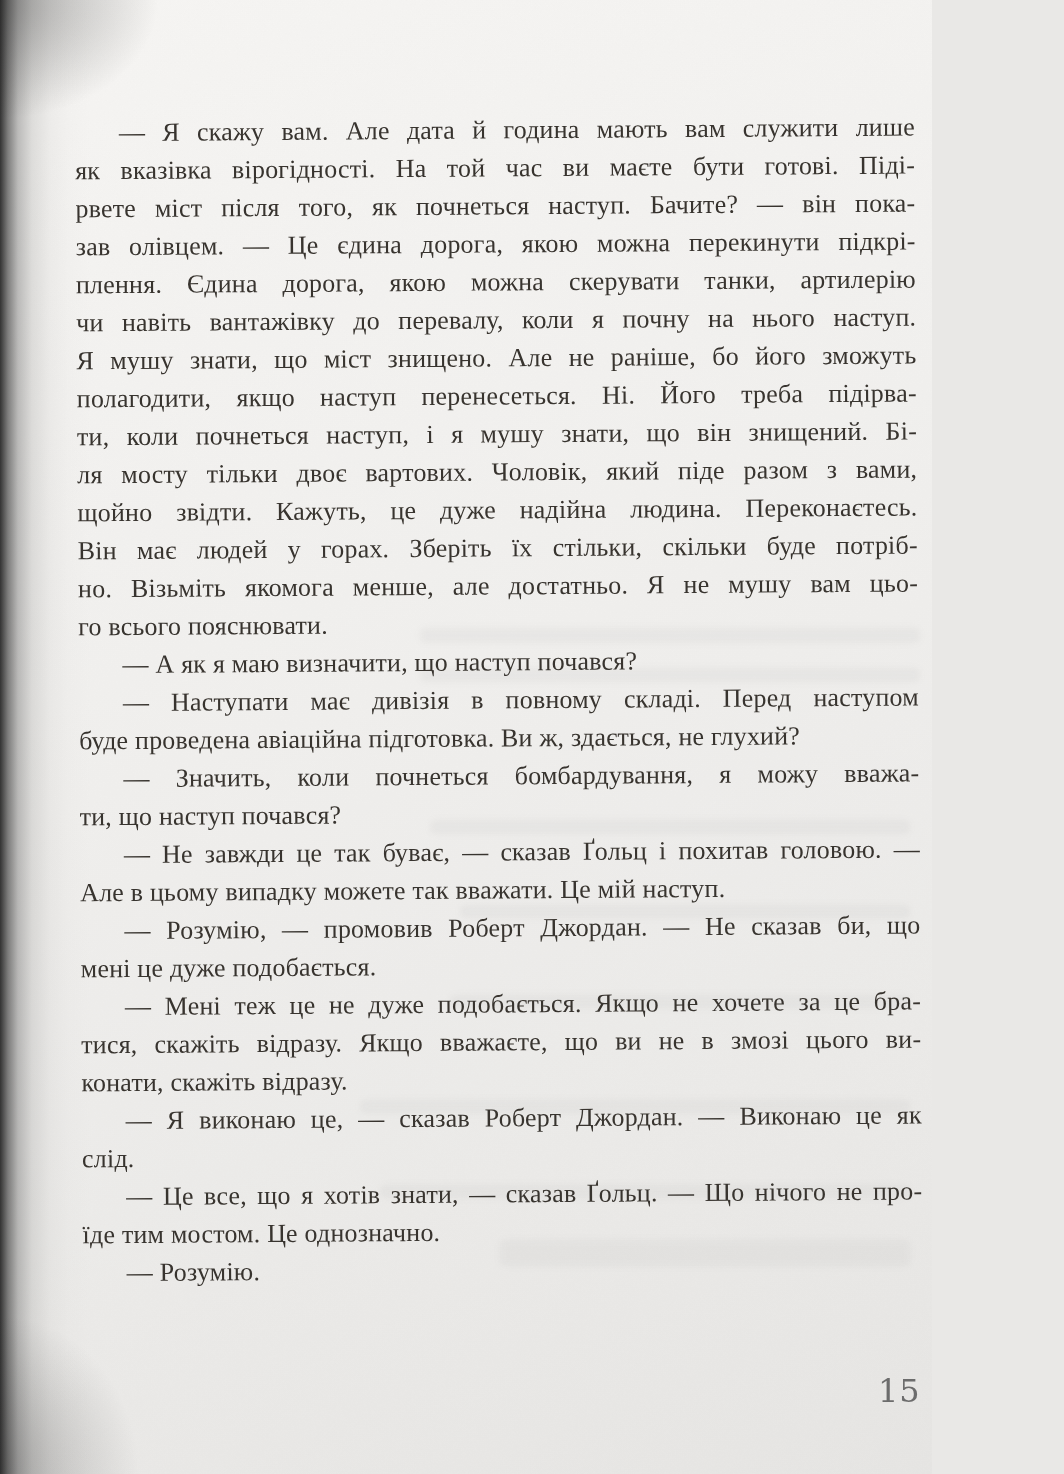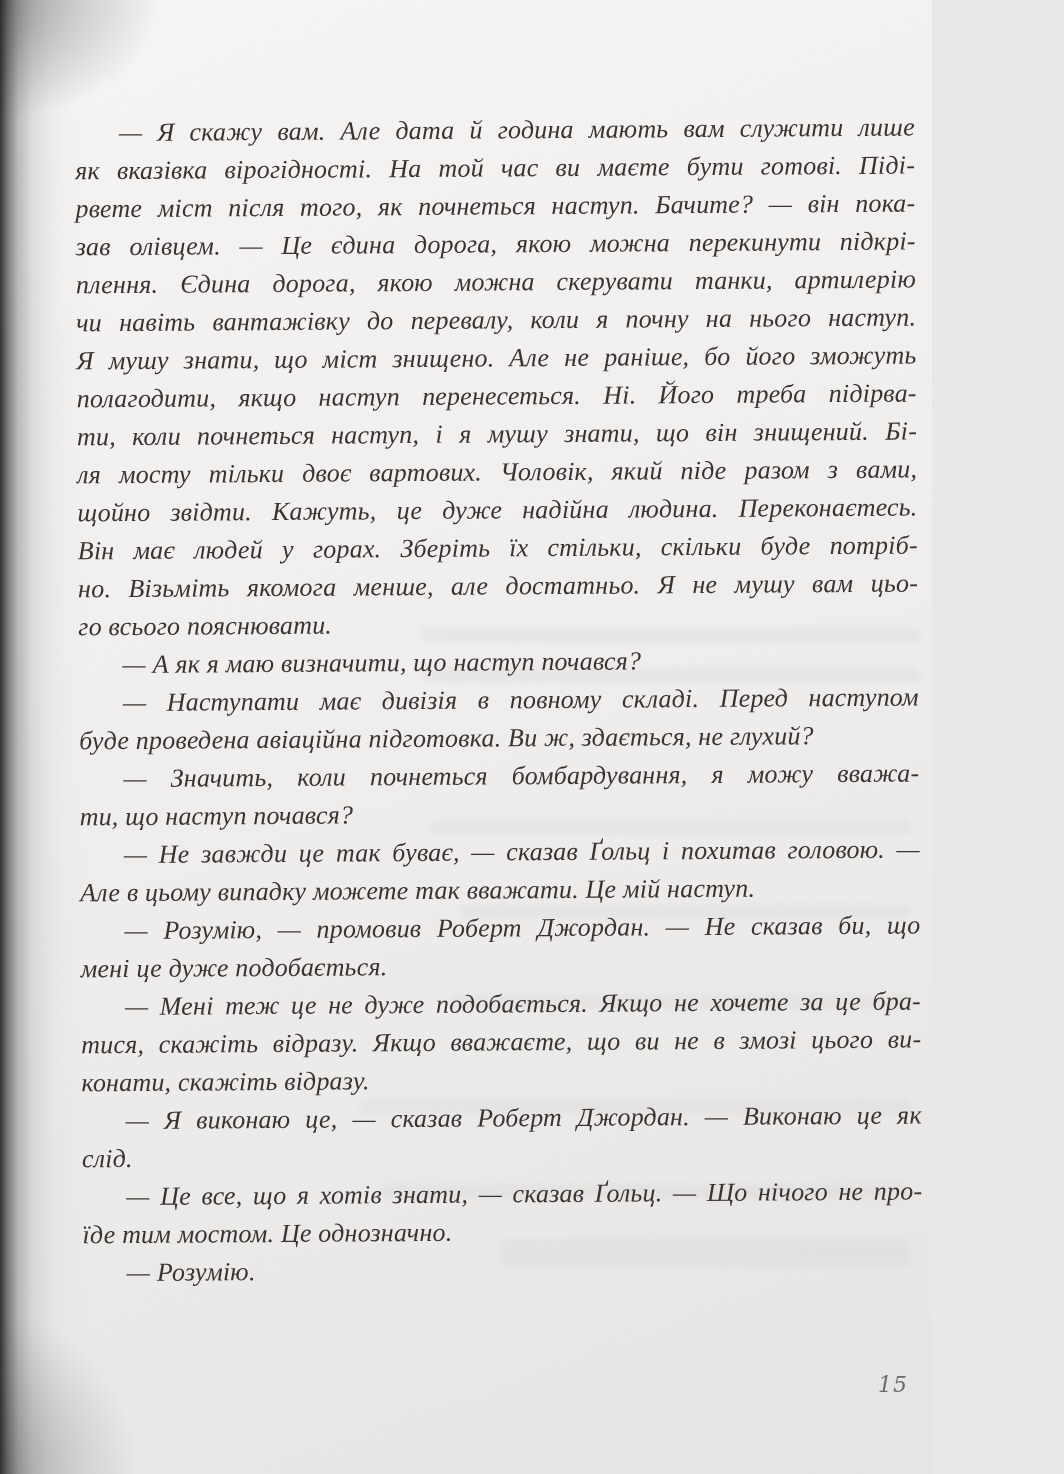--- a/index.html
+++ b/index.html
@@ -7,21 +7,20 @@
     width:1064px;height:1474px;
     font-family:"Liberation Serif", serif;
     overflow:hidden;
     background:#e9e8e6;
   }
   .page{
     position:relative;
     width:932px;height:1474px;
     background:linear-gradient(160deg,#f6f5f3 0%,#f1f0ee 40%,#ebeae8 75%,#e6e5e3 100%);
     overflow:hidden;
-    font-style:italic;
   }
   
   .gutter{
     position:absolute;left:0;top:0;bottom:0;width:90px;
     background:linear-gradient(90deg,
       rgba(25,25,25,0.88) 0px,
       rgba(55,55,55,0.62) 8px,
       rgba(95,95,95,0.38) 18px,
       rgba(140,140,138,0.22) 32px,
       rgba(180,179,177,0.12) 50px,
@@ -58,21 +57,21 @@
     text-align-last:justify;
     white-space:normal;
     letter-spacing:0.2px;
   }
   .line.first{ text-indent:44px; }
   .line.last{ text-align:left; text-align-last:left; }
   .page-number{
     position:absolute;
     left:878px;top:1372px;
     font-family:"DejaVu Serif", serif;
-    font-size:22px;
+    font-size:32px;
     color:#6c6c6c;
     letter-spacing:1px;
   }
   .ghost{
     position:absolute;
     background:rgba(110,108,104,0.055);
     filter:blur(3px);
     border-radius:6px;
     pointer-events:none;
   }

